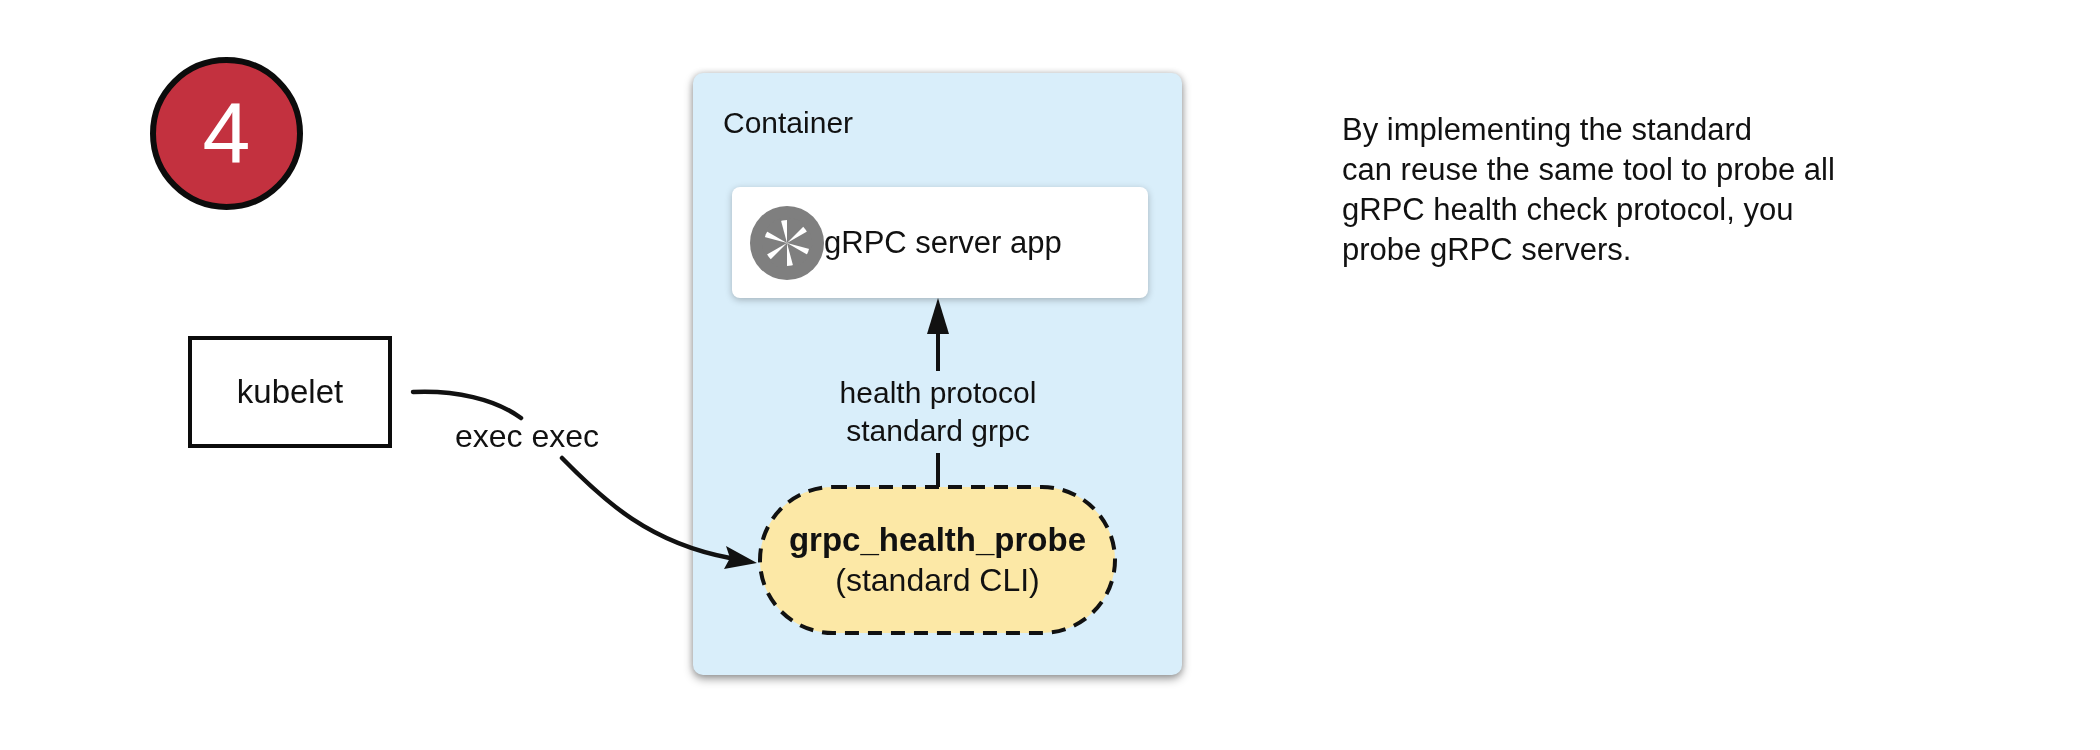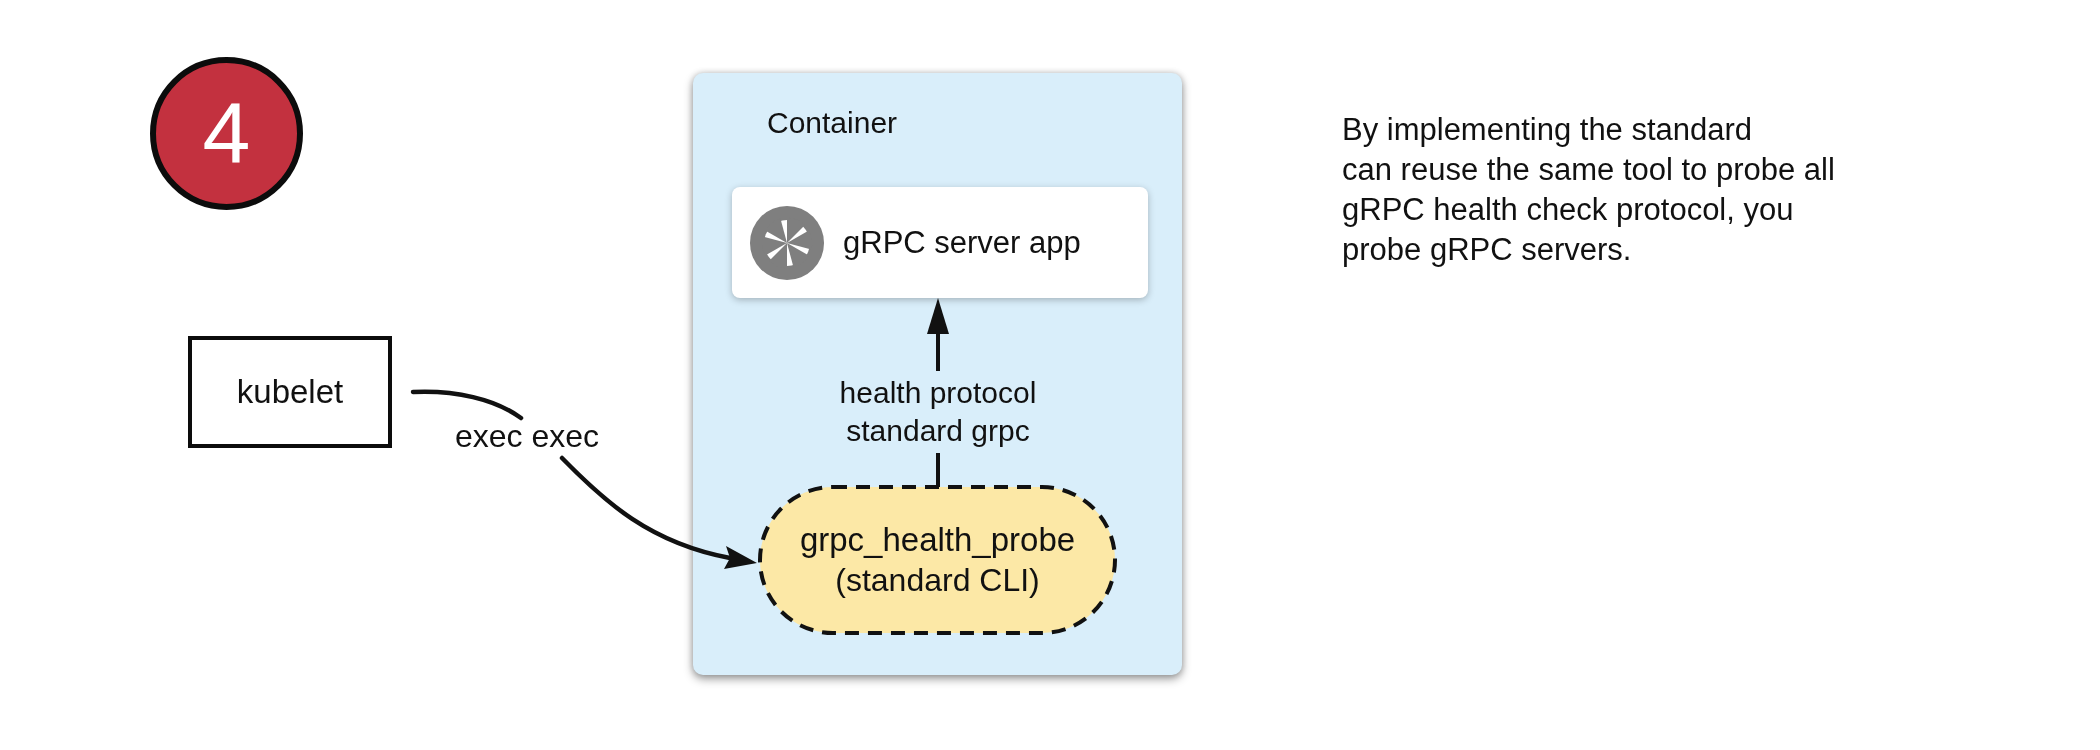--- a/index.html
+++ b/index.html
@@ -32,42 +32,42 @@
     position:absolute;left:455px;top:418px;font-size:32px;white-space:nowrap;
   }
   .exec-label b{font-weight:normal;}
   
   .container-box{
     position:absolute;left:693px;top:73px;width:489px;height:602px;border-radius:10px;
     background:var(--container_bg);
     box-shadow:0 4px 10px rgba(0,0,0,0.38), 0 0 6px rgba(0,0,0,0.18);
   }
   .container-title{
-    position:absolute;left:30px;top:33px;font-size:30px;margin-left:44px;
+    position:absolute;left:30px;top:33px;font-size:30px;
   }
   
   .app-box{
     position:absolute;left:39px;top:114px;width:416px;height:111px;background:#fff;
     border-radius:8px;box-shadow:0 2px 7px rgba(0,0,0,0.25);
-    display:flex;align-items:center;gap:19px;padding-left:18px;box-sizing:border-box;
+    display:flex;align-items:center;padding-left:18px;box-sizing:border-box;
   }
   .app-box .label{font-size:31px;}
   .aperture{width:74px;height:74px;flex:0 0 74px;}
   
   .protocol-label{
     position:absolute;left:938px;top:374px;transform:translateX(-50%);
     text-align:center;font-size:30px;line-height:38px;white-space:nowrap;
   }
   
   .pill-text{
     position:absolute;left:758px;top:485px;width:359px;height:150px;
     display:flex;flex-direction:column;align-items:center;justify-content:center;
     text-align:center;z-index:3;line-height:40px;
   }
-  .pill-text .t1{font-weight:normal;font-size:33px;}
+  .pill-text .t1{font-weight:bold;font-size:33px;}
   .pill-text .t2{font-size:32px;}
   
   .note{
     position:absolute;left:1318px;top:110px;font-size:31px;line-height:40px;white-space:nowrap;margin-left:24px;
   }
   
   .overlay{position:absolute;left:0;top:0;width:2100px;height:750px;z-index:2;pointer-events:none;}
 </style>
 </head>
 <body>

